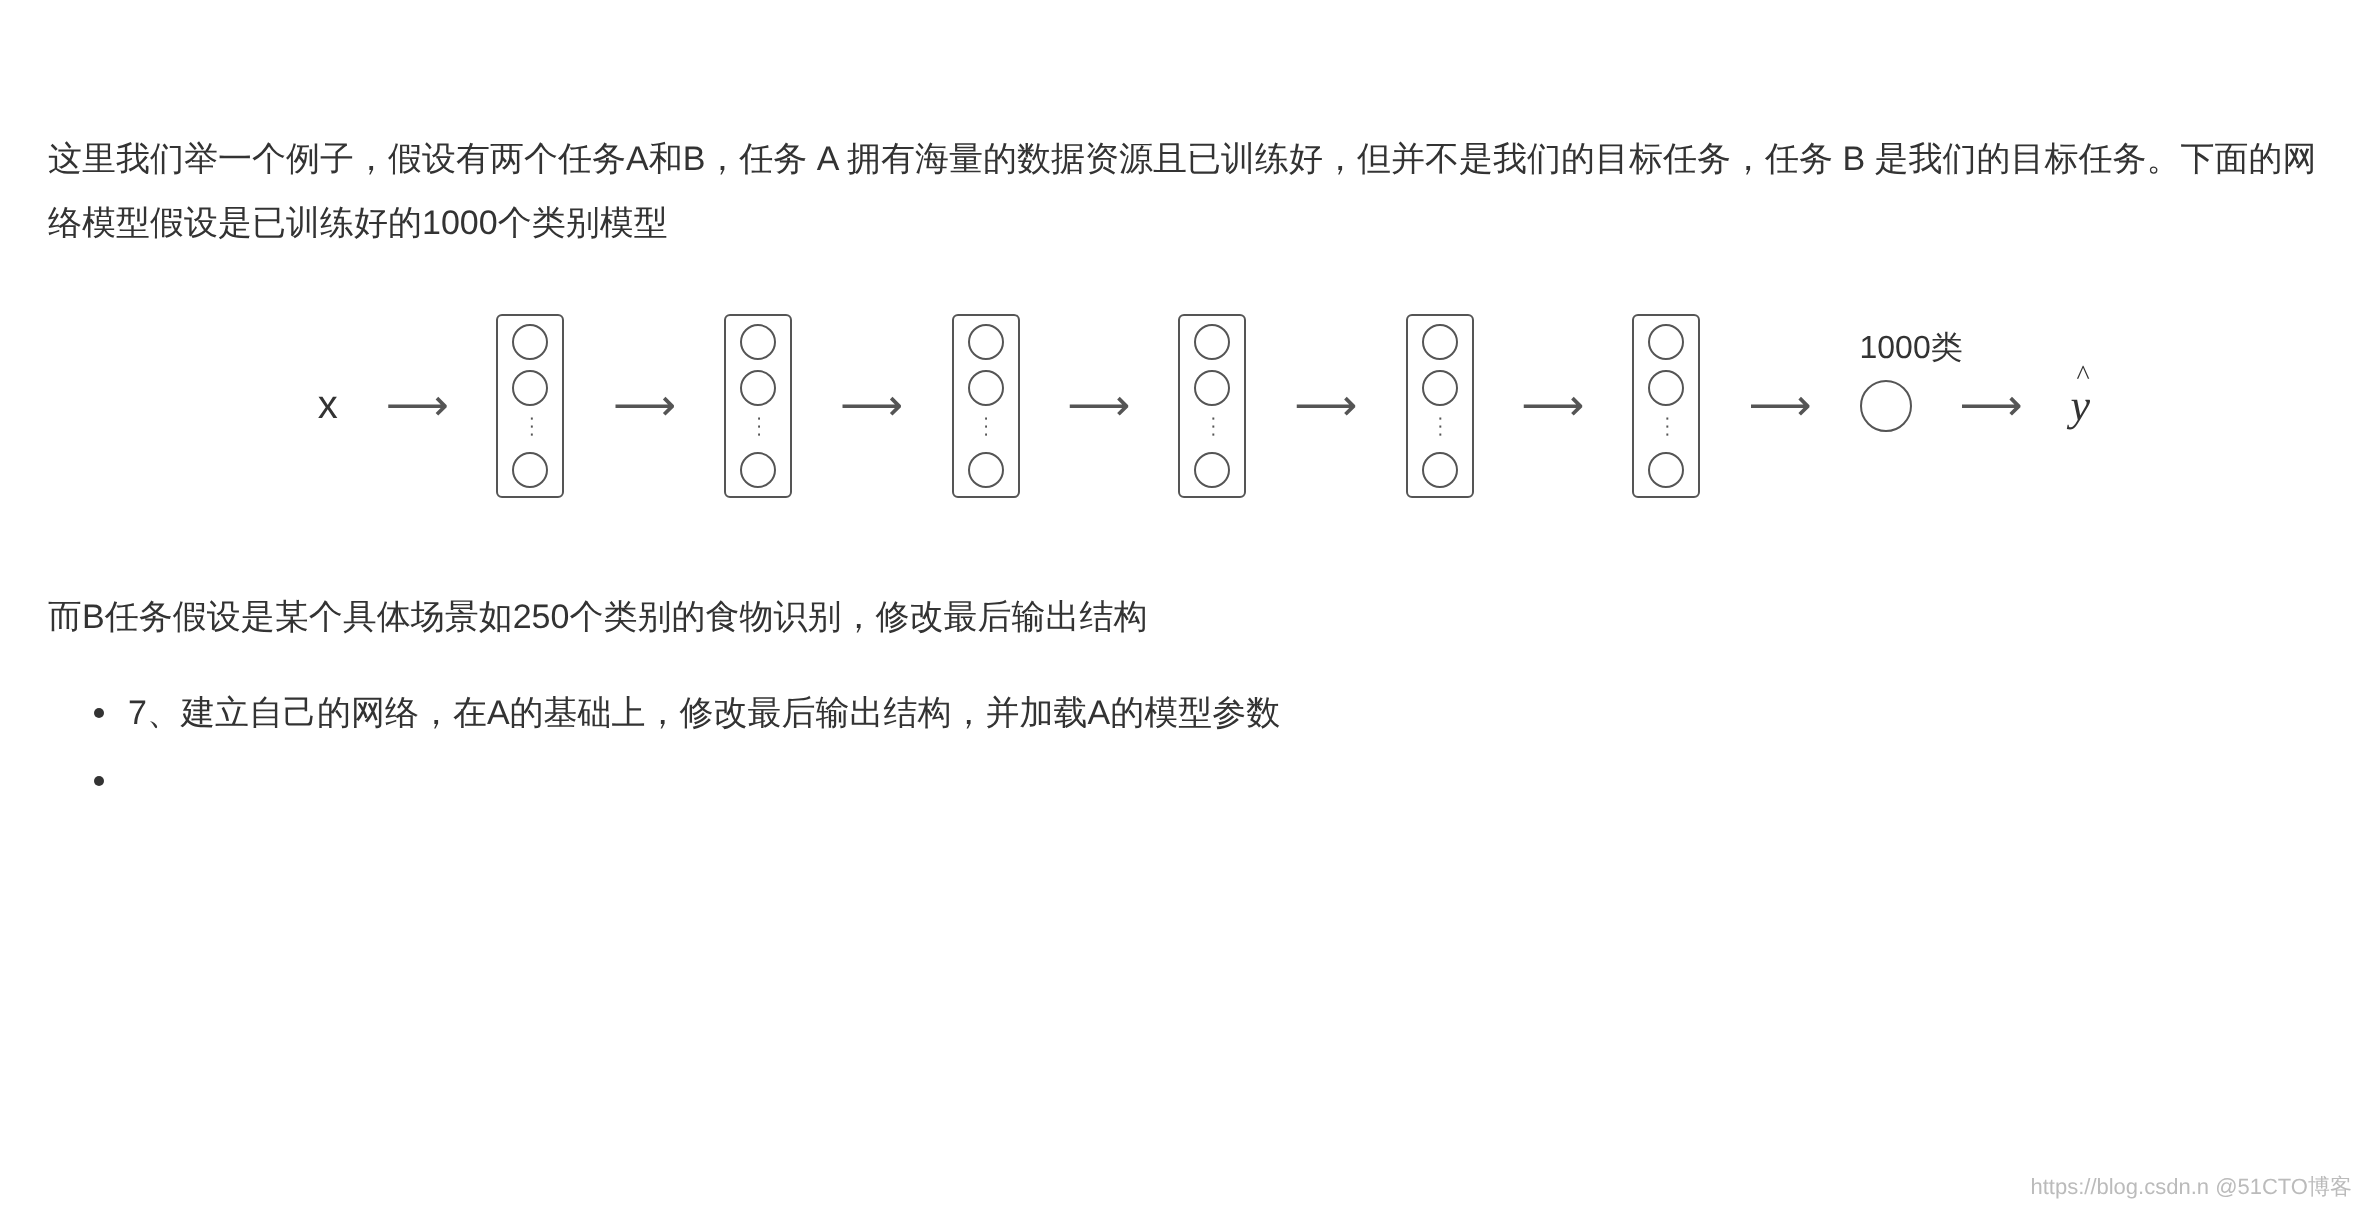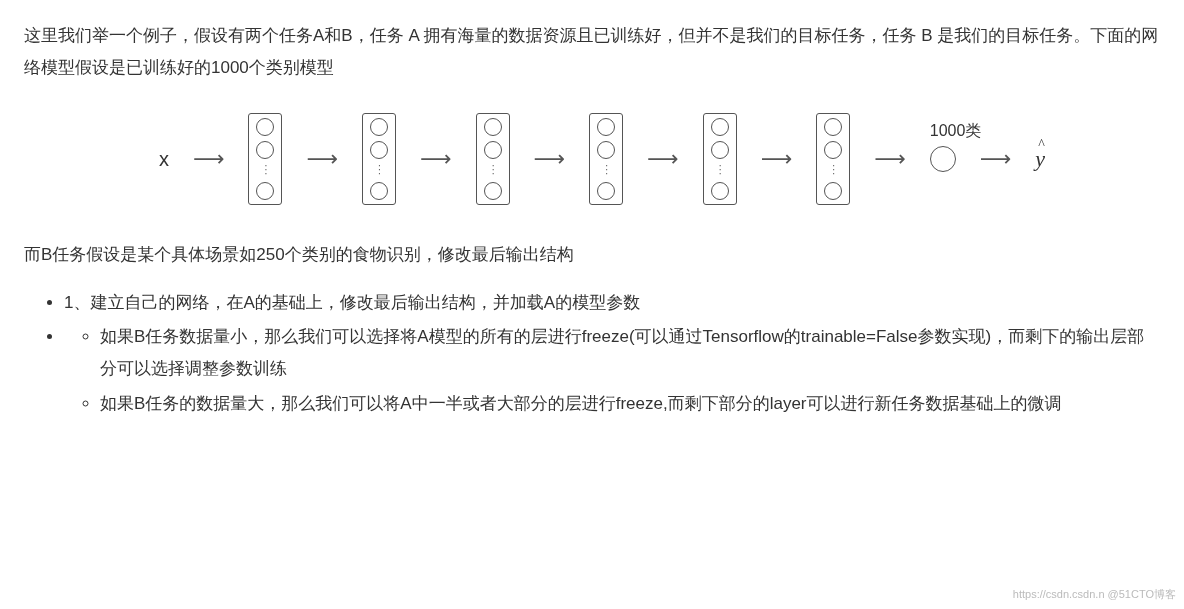--- a/index.html
+++ b/index.html
@@ -6,21 +6,21 @@
   body {
     font-family: "Microsoft YaHei", "PingFang SC", Arial, sans-serif;
     font-size: 17px;
     color: #333;
     line-height: 1.9;
     padding: 20px 24px;
     width: 1184px;
     height: 609px;
     background: #fff;
   }
-  .para { margin-bottom: 16px; }
+  .para { margin-bottom: 16px; margin-top: 44px; }
   .diagram {
     display: flex;
     align-items: center;
     justify-content: center;
     gap: 24px;
     margin: 28px 0 34px 0;
     padding-left: 20px;
   }
   .xlabel { font-size: 20px; font-weight: 500; }
   .arrow {
@@ -128,22 +128,18 @@
     <span class="outlabel">1000类</span>
     <div class="outnode"></div>
   </div>
   <span class="arrow">⟶</span>
   <span class="yhat"><span class="hat">^</span>y</span>
 </div>
 
 <p class="para">而B任务假设是某个具体场景如250个类别的食物识别，修改最后输出结构</p>
 
 <ul>
-  <li>1、建立自己的网络，在A的基础上，修改最后输出结构，并加载A的模型参数</li>
+  <li>7、建立自己的网络，在A的基础上，修改最后输出结构，并加载A的模型参数</li>
   <li>
-    <ul>
-      <li>如果B任务数据量小，那么我们可以选择将A模型的所有的层进行freeze(可以通过Tensorflow的trainable=False参数实现)，而剩下的输出层部分可以选择调整参数训练</li>
-      <li>如果B任务的数据量大，那么我们可以将A中一半或者大部分的层进行freeze,而剩下部分的layer可以进行新任务数据基础上的微调</li>
-    </ul>
   </li>
 </ul>
 
-<div class="watermark">https://csdn.csdn.n @51CTO博客</div>
+<div class="watermark">https://blog.csdn.n @51CTO博客</div>
 
 </body></html>

